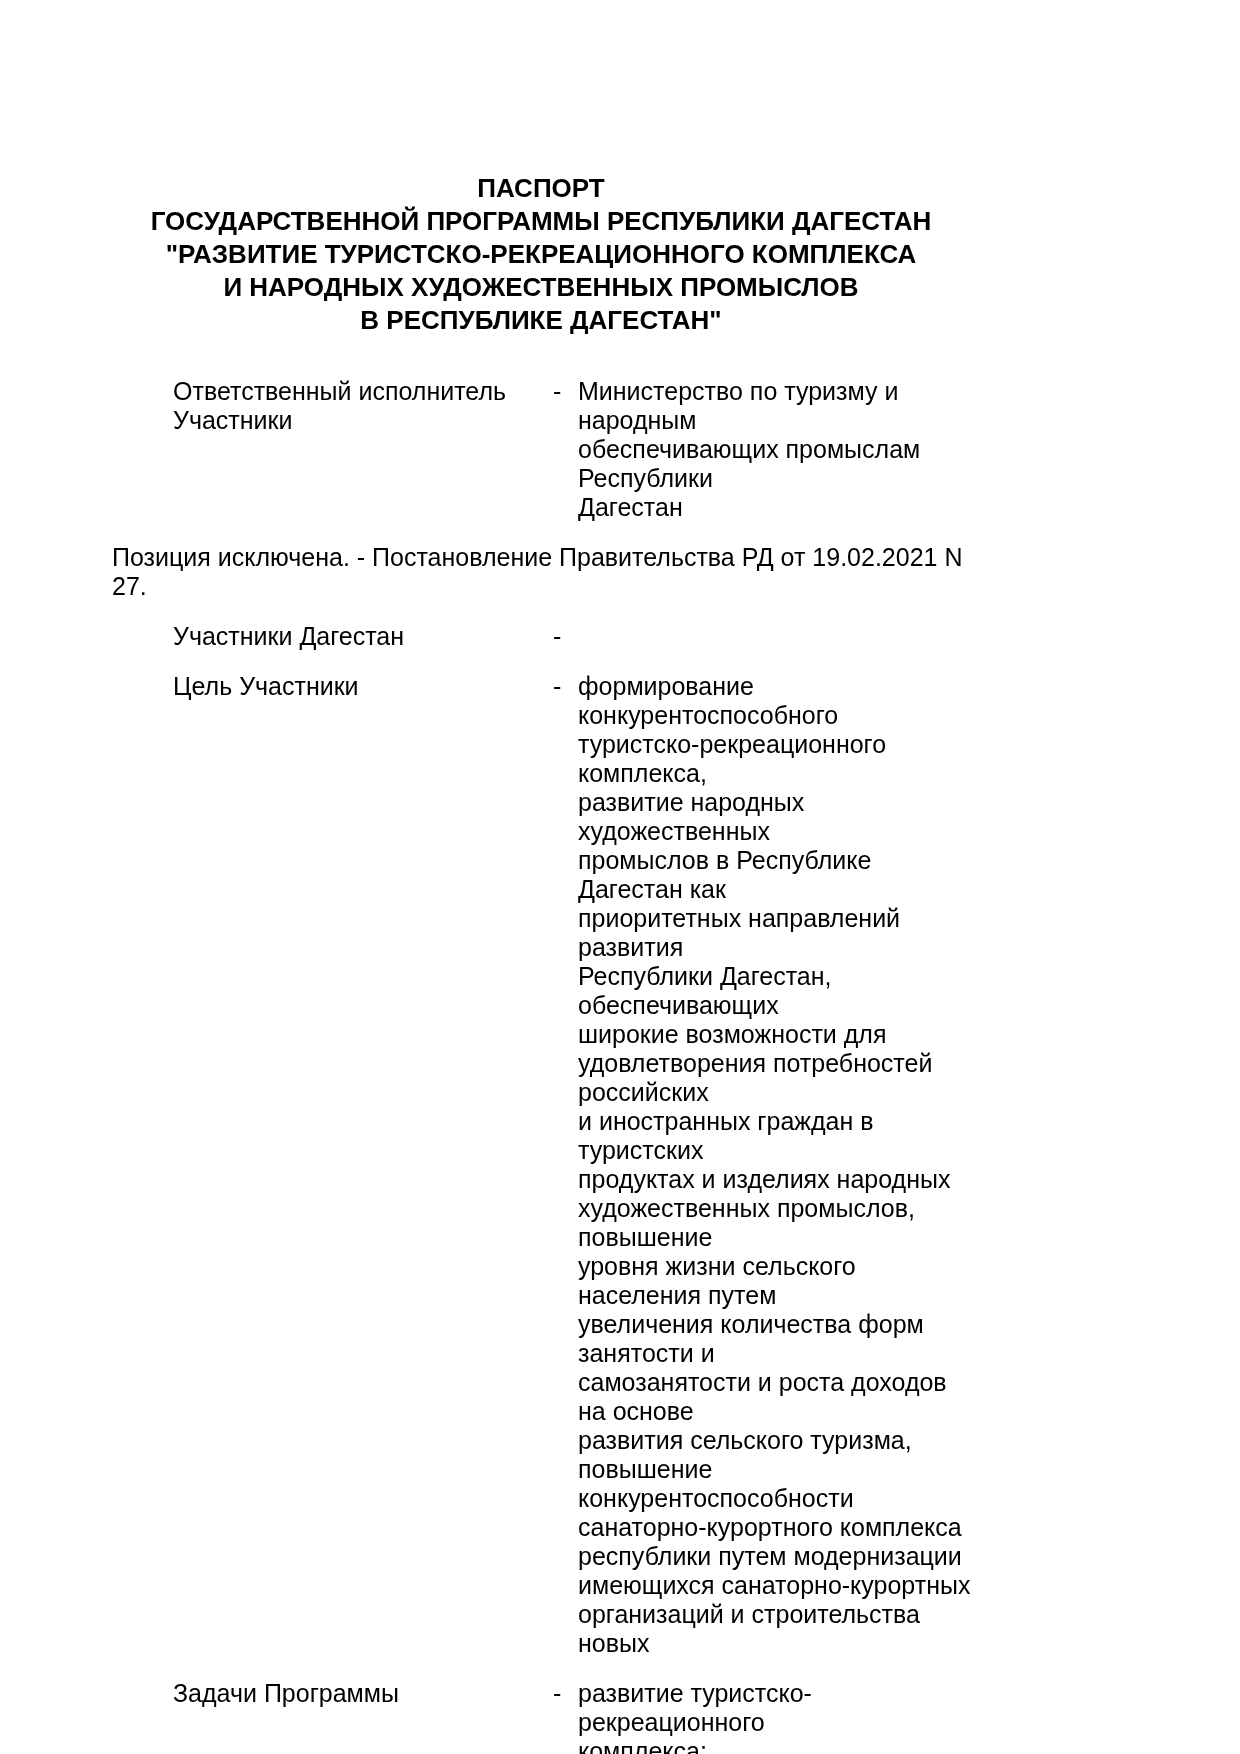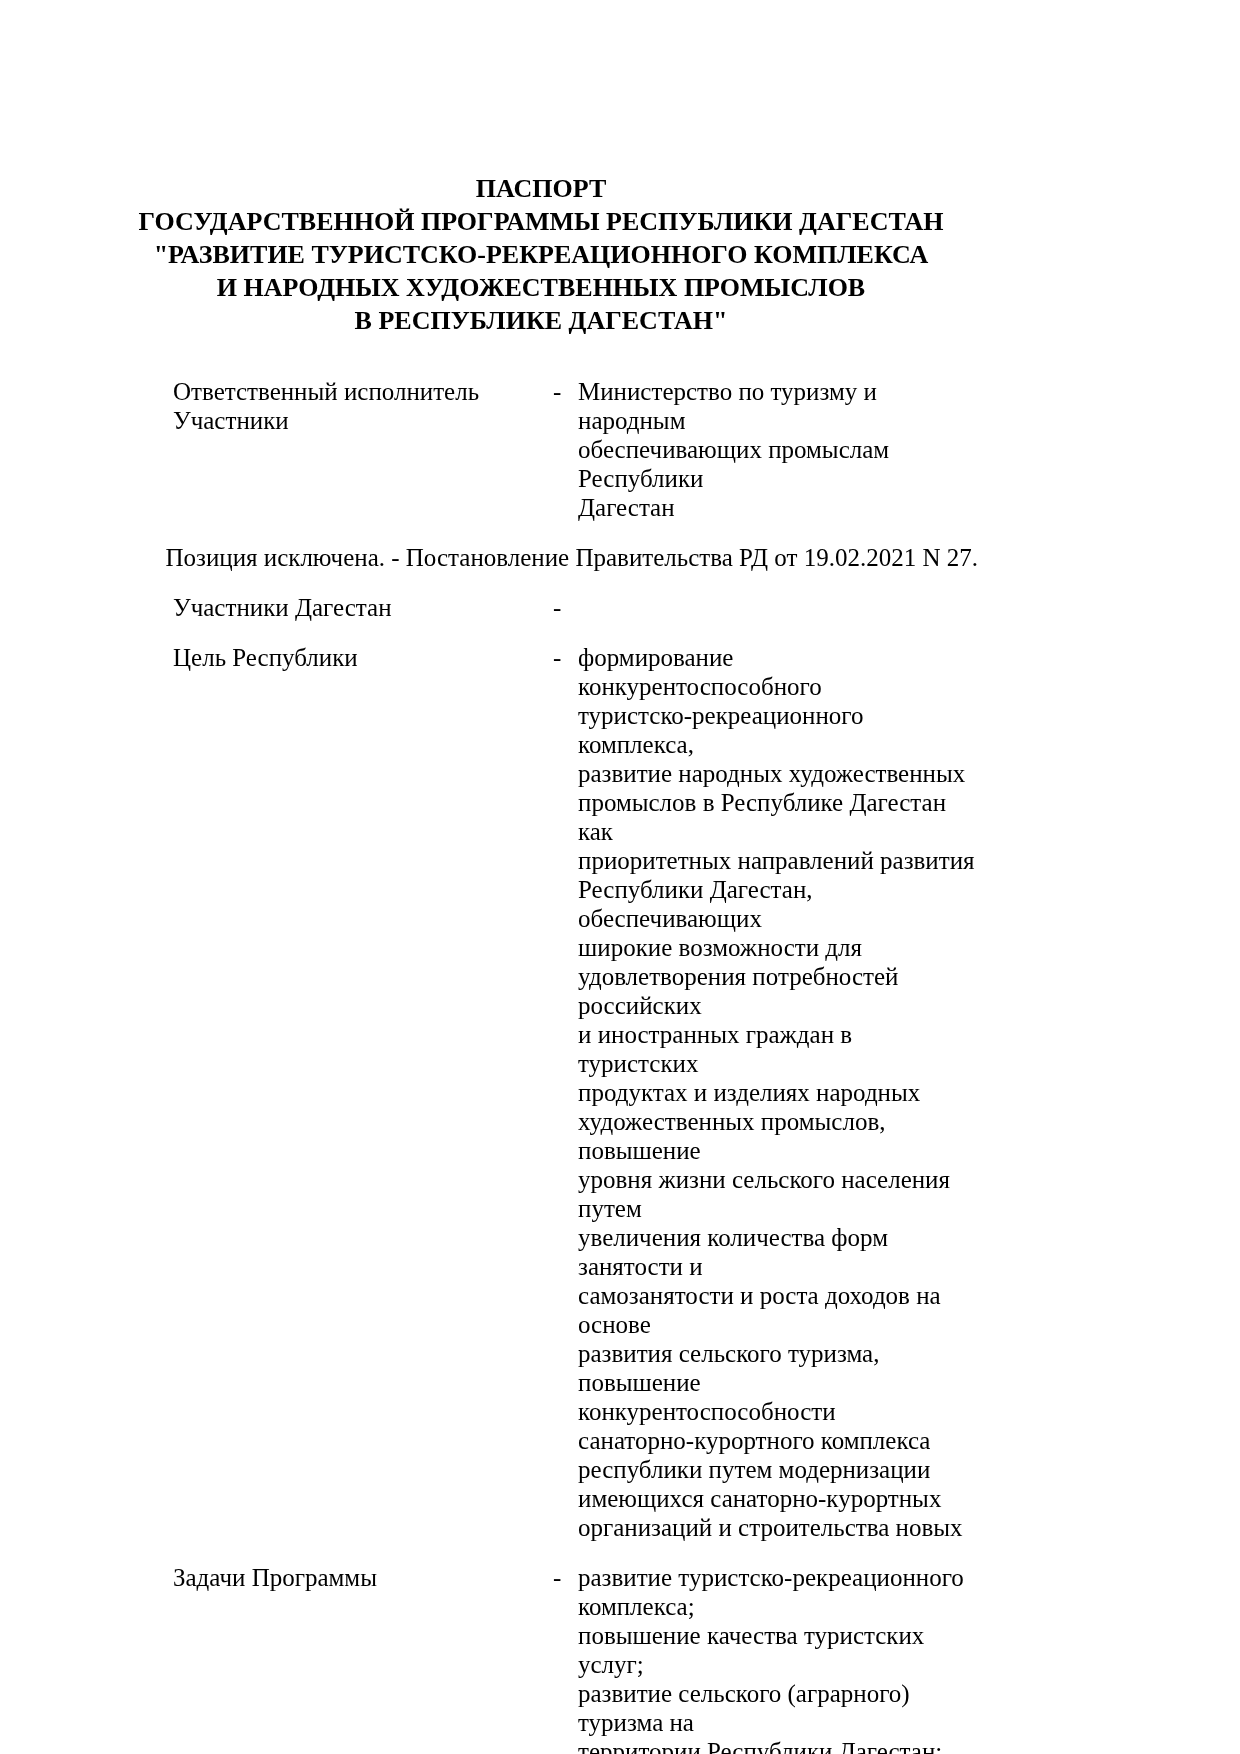--- a/index.html
+++ b/index.html
@@ -8,21 +8,21 @@
     background: #ffffff;
   }
   .page {
     position: relative;
     width: 1088px;
     height: 1754px;
     box-sizing: border-box;
     padding: 172px 110px 0 104px;
     background: #ffffff;
     color: #000000;
-    font-family: Liberation Serif, serif;
+    font-family: Liberation Sans, sans-serif;
     font-size: 25px;
     line-height: 29px;
     overflow: hidden;
   }
   .doc-title {
     text-align: center;
     font-weight: bold;
     font-size: 26px;
     line-height: 33px;
     white-space: pre-line;
@@ -35,23 +35,22 @@
     margin: 0 0 21px 69px;
   }
   .field-label,
   .field-value {
     white-space: pre-line;
   }
   .field-dash {
     text-align: left;
   }
   .doc-note {
-    margin: 0 0 21px 0;
+    margin: 0 0 21px 8px;
     white-space: pre-line;
-    text-align: right;
   }
 </style>
 </head>
 <body>
 
 <div class="page">
 
   <div class="doc-title">ПАСПОРТ
 ГОСУДАРСТВЕННОЙ ПРОГРАММЫ РЕСПУБЛИКИ ДАГЕСТАН
 "РАЗВИТИЕ ТУРИСТСКО-РЕКРЕАЦИОННОГО КОМПЛЕКСА
@@ -69,21 +68,21 @@
 
   <p class="doc-note">Позиция исключена. - Постановление Правительства РД от 19.02.2021 N 27.</p>
 
   <div class="field-row">
     <div class="field-label">Участники Дагестан</div>
     <div class="field-dash">-</div>
   </div>
 
 
   <div class="field-row">
-    <div class="field-label">Цель Республики</div>
+    <div class="field-label">Цель Участники</div>
     <div class="field-dash">-</div>
     <div class="field-value">формирование конкурентоспособного
 туристско-рекреационного комплекса,
 развитие народных художественных
 промыслов в Республике Дагестан как
 приоритетных направлений развития
 Республики Дагестан, обеспечивающих
 широкие возможности для
 удовлетворения потребностей российских
 и иностранных граждан в туристских

